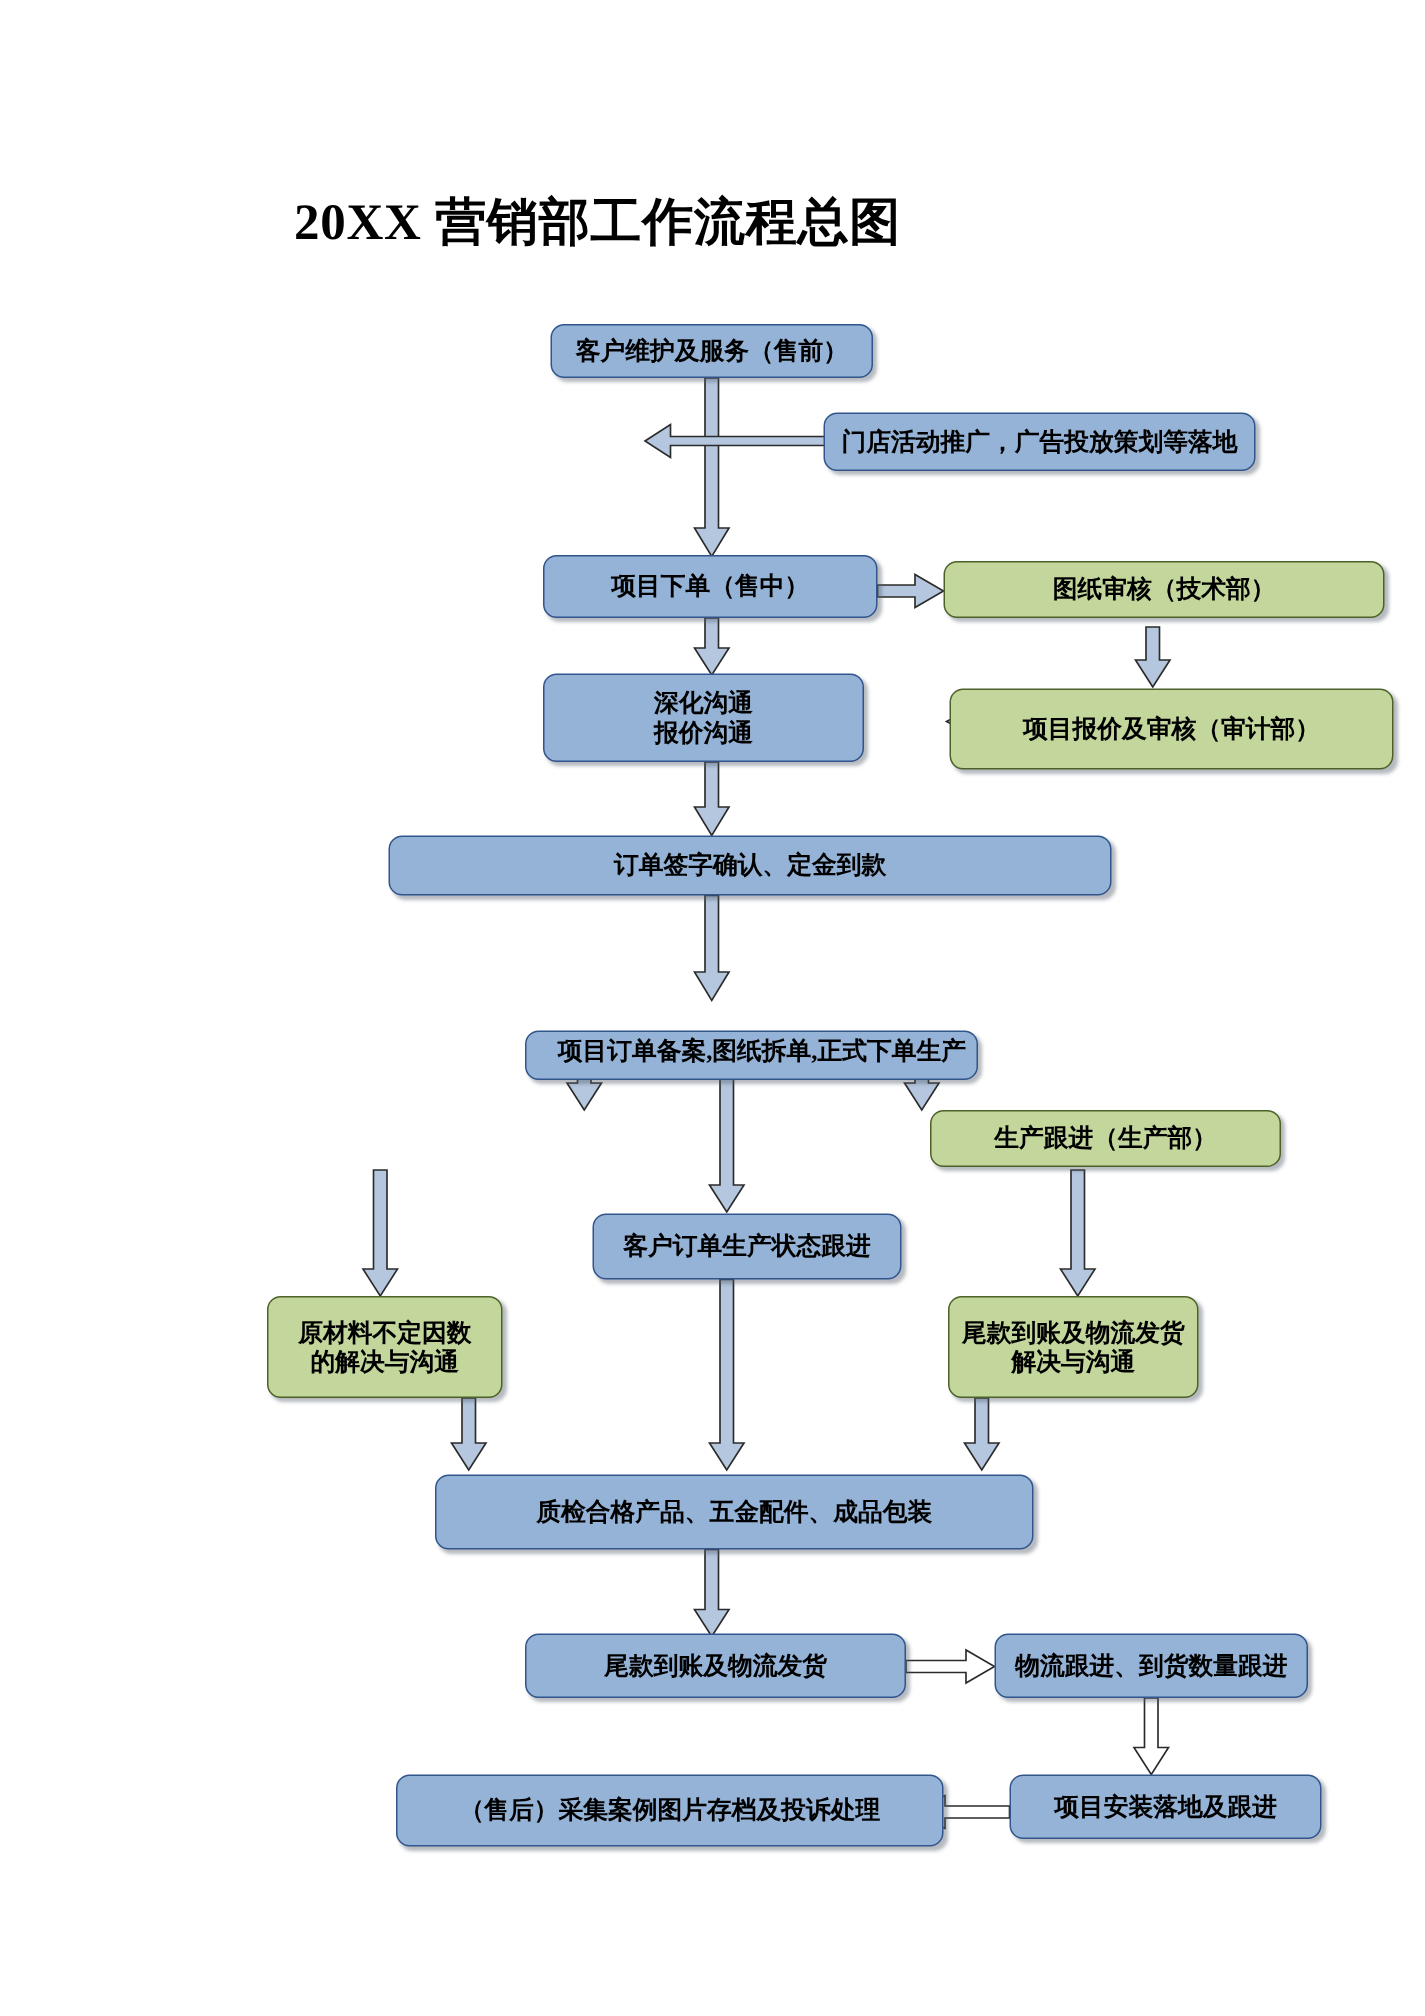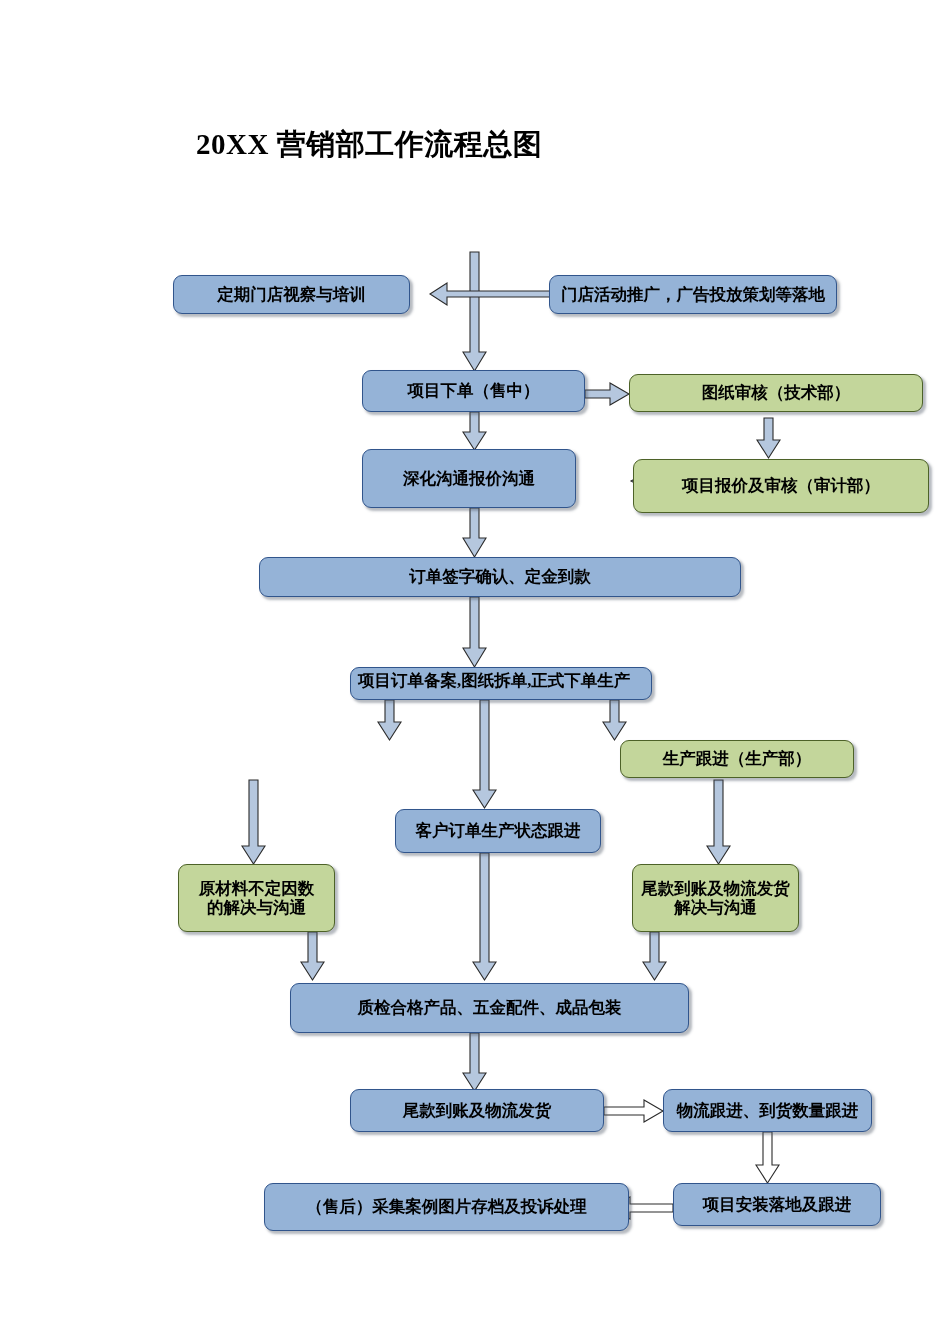--- a/index.html
+++ b/index.html
@@ -17,21 +17,21 @@
     height: 1344px;
     background: #ffffff;
     overflow: hidden;
   }
   #title {
     position: absolute;
     left: 196px;
     top: 125px;
     font-family: "Liberation Serif", "DejaVu Serif", serif;
     font-weight: bold;
-    font-size: 29px;
+    font-size: 34px;
     letter-spacing: 0.5px;
     color: #000000;
     white-space: nowrap;
   }
   .node {
     position: absolute;
     box-sizing: border-box;
     border-radius: 9px;
     display: flex;
     align-items: center;
@@ -49,25 +49,26 @@
   .node.blue {
     background: #95b3d7;
     border: 1.4px solid #31558c;
   }
   .node.green {
     background: #c3d69b;
     border: 1.4px solid #4d6228;
   }
   .node.overflow-text {
     display: block;
-    text-align: left;
+    text-align: right;
     padding: 4px 7px;
     overflow: visible;
     white-space: normal;
     line-height: 1.05;
+    margin-top: 20px;
   }
   
   #wires {
     position: absolute;
     left: 0;
     top: 0;
     width: 950px;
     height: 1344px;
     z-index: 1;
     pointer-events: none;
@@ -125,38 +126,38 @@
 
     <polygon class="arrowshape" points="470,1033 479,1033 479,1073 486,1073 474.5,1091 463,1073 470,1073"></polygon>
 
     <polygon class="arrowshape plain" points="604,1107 644,1107 644,1100 663,1111 644,1122 644,1115 604,1115"></polygon>
 
     <polygon class="arrowshape plain" points="763,1132 772,1132 772,1165 779,1165 767.5,1183 756,1165 763,1165"></polygon>
 
     <polygon class="arrowshape plain" points="609,1208 630,1197 630,1204 673,1204 673,1212 630,1212 630,1219"></polygon>
   </svg>
 
-
-  <div class="node blue" style="left:173px; top:275px; width:237px; height:39px;">
-    <span>定期门店视察与培训</span>
-  </div>
+  <div class="node blue" style="left:367px; top:216px; width:215px; height:36px;">
+    <span>客户维护及服务（售前）</span>
+  </div>
+
 
   <div class="node blue" style="left:549px; top:275px; width:288px; height:39px;">
     <span>门店活动推广，广告投放策划等落地</span>
   </div>
 
   <div class="node blue" style="left:362px; top:370px; width:223px; height:42px;">
     <span>项目下单（售中）</span>
   </div>
 
   <div class="node green" style="left:629px; top:374px; width:294px; height:38px;">
     <span>图纸审核（技术部）</span>
   </div>
 
-  <div class="node blue" style="left:362px; top:449px; width:214px; height:59px; flex-direction:row;">
+  <div class="node blue" style="left:362px; top:449px; width:214px; height:59px; flex-direction:column;">
     <span>深化沟通</span>
     <span>报价沟通</span>
   </div>
 
   <div class="node green" style="left:633px; top:459px; width:296px; height:54px;">
     <span>项目报价及审核（审计部）</span>
   </div>
 
   <div class="node blue" style="left:259px; top:557px; width:482px; height:40px;">
     <span>订单签字确认、定金到款</span>

